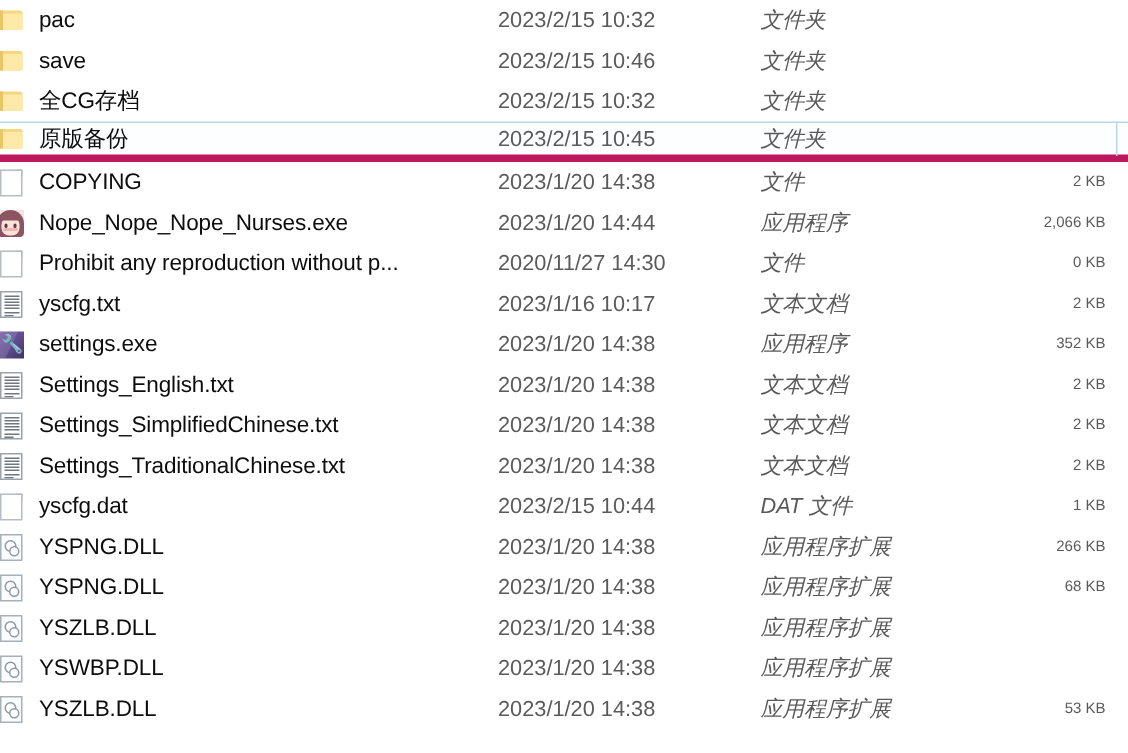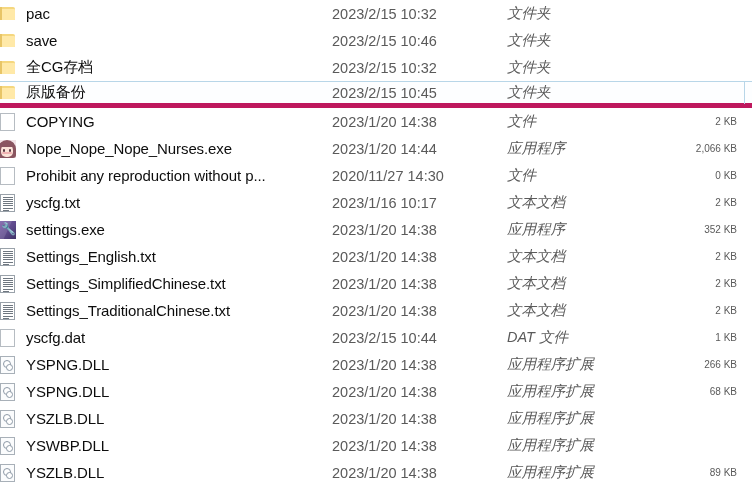--- a/index.html
+++ b/index.html
@@ -487,15 +487,15 @@
     <div class="row">
       <span class="cell-icon">
         <span class="ico-dll">
           <span class="gear"></span>
           <span class="gear2"></span>
         </span>
       </span>
       <span class="cell-name">YSZLB.DLL</span>
       <span class="cell-date">2023/1/20 14:38</span>
       <span class="cell-type">应用程序扩展</span>
-      <span class="cell-size">89 KB</span>
+      <span class="cell-size">53 KB</span>
     </div>
   </div>
 
 </body></html>

